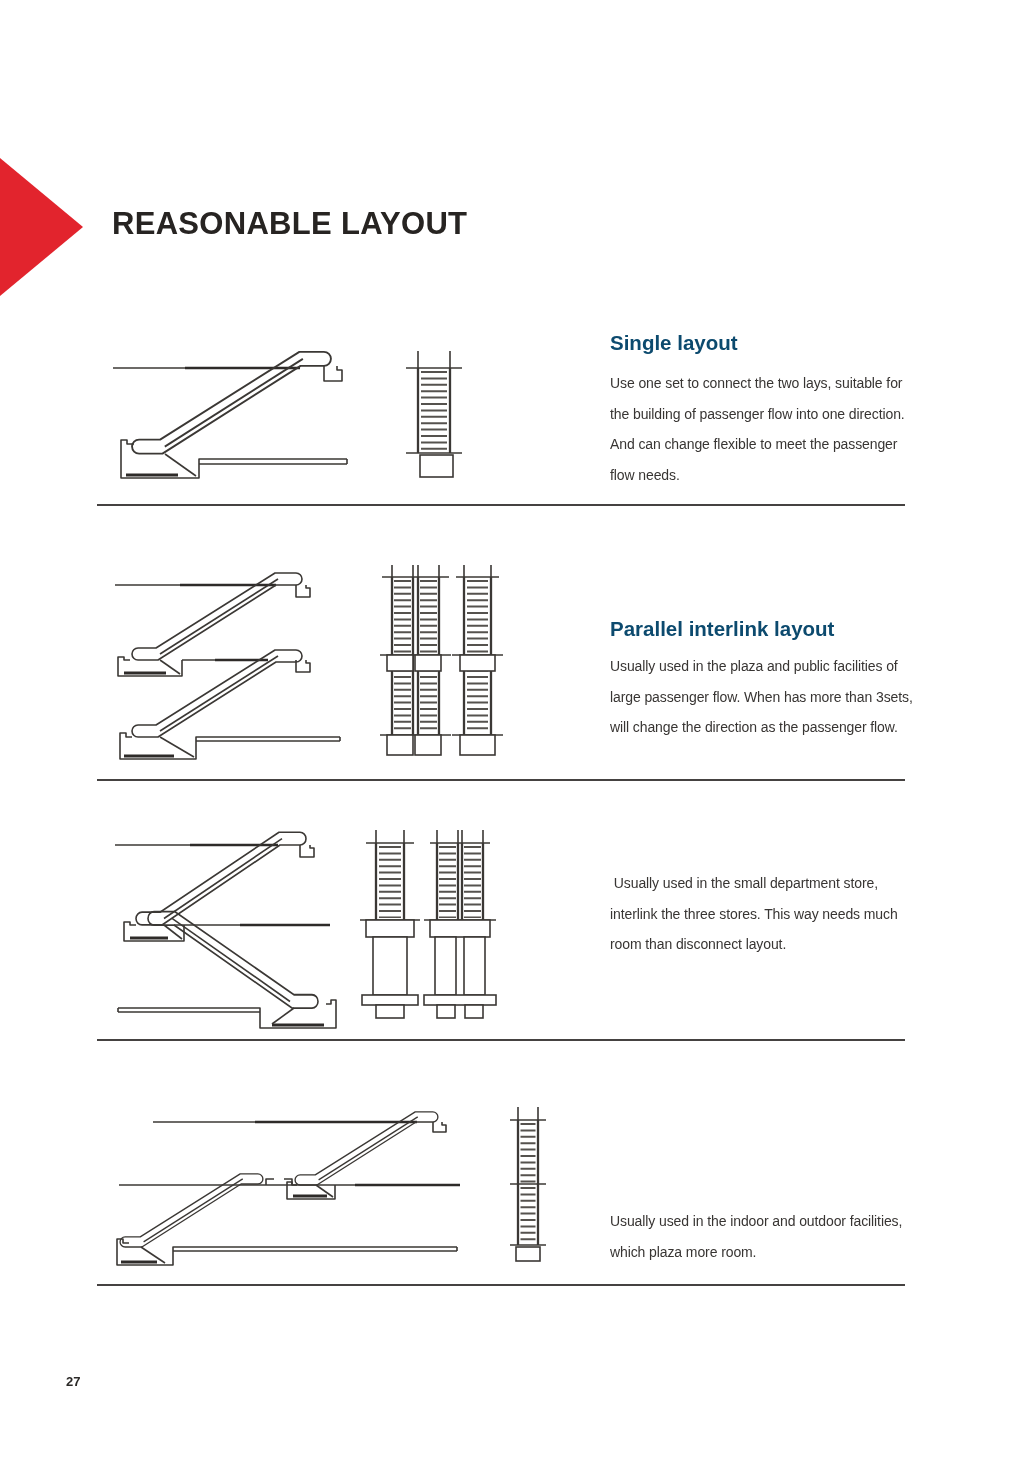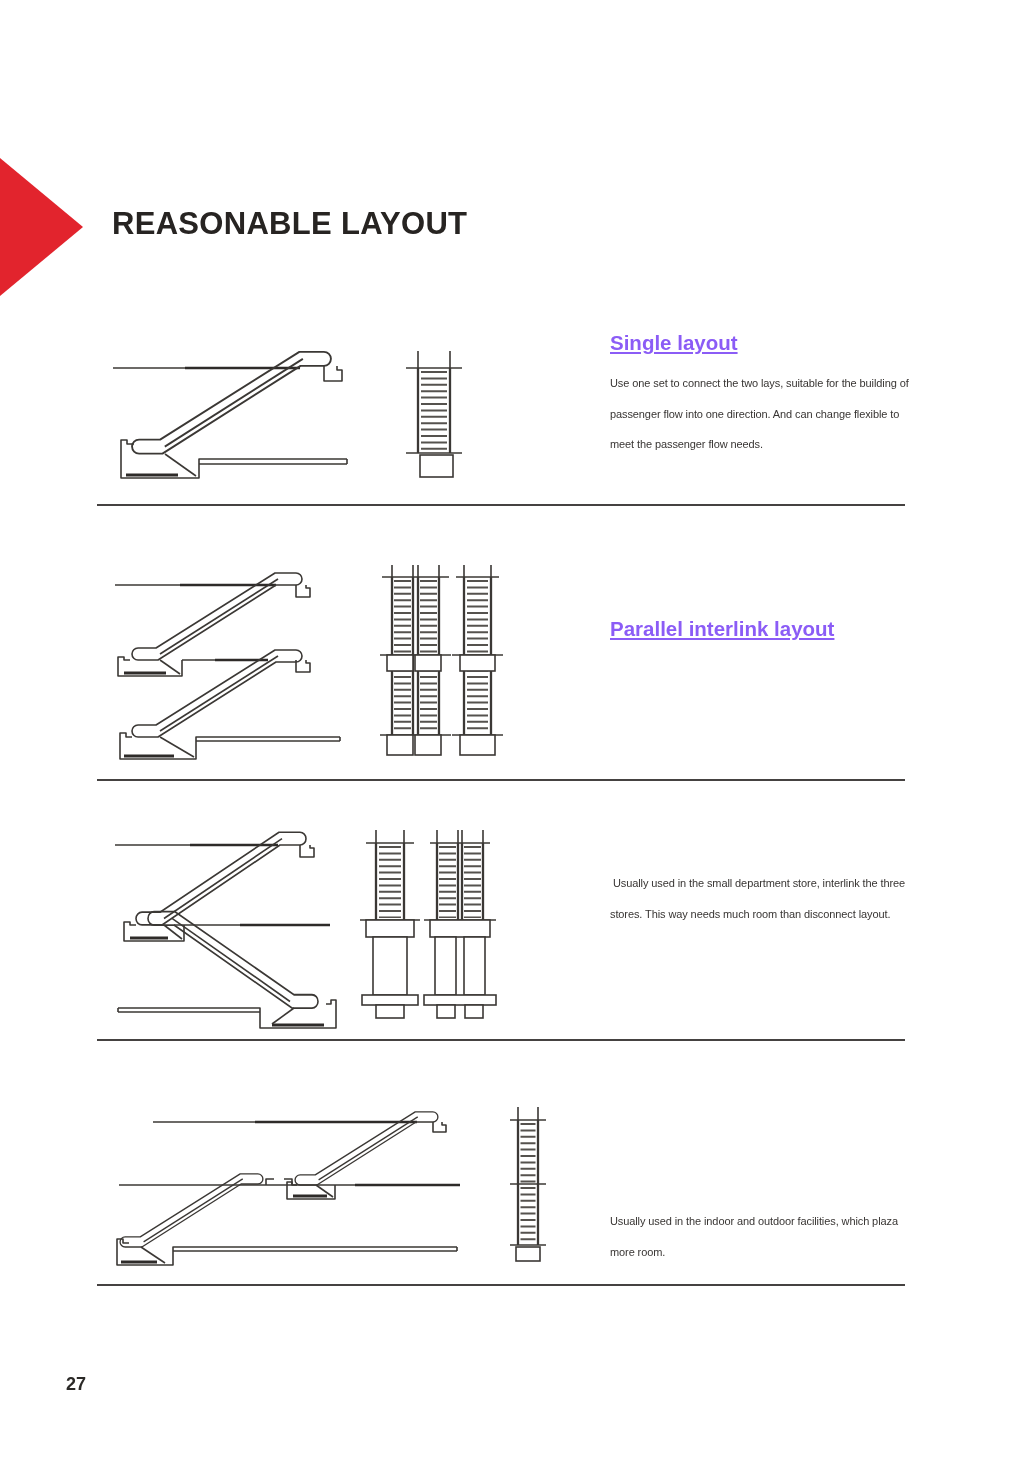--- a/index.html
+++ b/index.html
@@ -9,28 +9,28 @@
   }
   .tri {
     position:absolute; left:0; top:158px; width:0; height:0;
     border-top:69px solid transparent; border-bottom:69px solid transparent;
     border-left:83px solid #e2242d;
   }
   .title {
     position:absolute; left:112px; top:206px; font-size:31px; font-weight:800;
     color:#272422; letter-spacing:0.3px;
   }
-  .sec-head { position:absolute; left:610px; font-size:20.5px; font-weight:700; color:#8b5cf6;text-decoration:underline; }
+  .sec-head { position:absolute; left:610px; font-size:20.5px; font-weight:700; color:#0c4a6e; }
   .sec-body {
-    position:absolute; left:610px; width:314px; font-size:11px; line-height:30.5px;
+    position:absolute; left:610px; width:314px; font-size:14px; line-height:30.5px;
     color:#383533; white-space:pre-wrap; letter-spacing:-0.1px;
   }
   .divider { position:absolute; left:97px; width:808px; height:0; border-top:2px solid #454241; }
   .divider.last { border-top-width:2.5px; }
-  .pageno { position:absolute; left:66px; top:1374px; font-size:18px; font-weight:700; color:#2b2927; }
+  .pageno { position:absolute; left:66px; top:1374px; font-size:13px; font-weight:700; color:#2b2927; }
   svg.diagram { position:absolute; }
   .ln   { stroke:#3b3835; stroke-width:1.6; fill:none; stroke-linejoin:round; }
   .dk   { stroke:#2e2b29; stroke-width:2.6; fill:none; }
   .tk   { stroke:#2e2b29; stroke-width:3;   fill:none; }
   .rail { stroke:#3b3835; stroke-width:2.3; fill:none; }
   .rungs{ stroke:#55524e; fill:none; stroke-dasharray:2 4.4; }
   .box  { stroke:#3b3835; stroke-width:1.6; fill:#ffffff; }
 </style>
 </head>
 <body>
@@ -109,20 +109,21 @@
       <path class="ln" d="M346,22 H389"></path>
       <path class="rail" d="M354,22 V180 M381,22 V180"></path>
       <line class="rungs" x1="367.5" y1="25" x2="367.5" y2="178" stroke-width="21"></line>
       <path class="ln" d="M342,100 H393"></path>
       <rect class="box" x="350" y="100" width="35" height="16"></rect>
       <path class="ln" d="M342,180 H393"></path>
       <rect class="box" x="350" y="180" width="35" height="20"></rect>
     </g>
   </svg>
   <div class="sec-head" style="top:617px">Parallel interlink layout</div>
+  <div class="sec-body" style="top:651px">Usually used in the plaza and public facilities of large passenger flow. When has more than 3sets, will change the direction as the passenger flow.</div>
   <div class="divider" style="top:779px"></div>
 
   <svg class="diagram" style="left:110px; top:818px" width="430" height="225" viewBox="0 0 430 225">
     <g>
       <path class="ln" d="M5,27 H168"></path>
       <path class="dk" d="M80,27 H168"></path>
       <path class="ln" d="M190,27 v12 h14 v-9 h-4 v-3"></path>
       <path class="ln" d="M64,107 H220"></path>
       <path class="dk" d="M130,107 H220"></path>
       <use href="#esc" transform="translate(14,8.9) scale(1,1.066)"></use>

